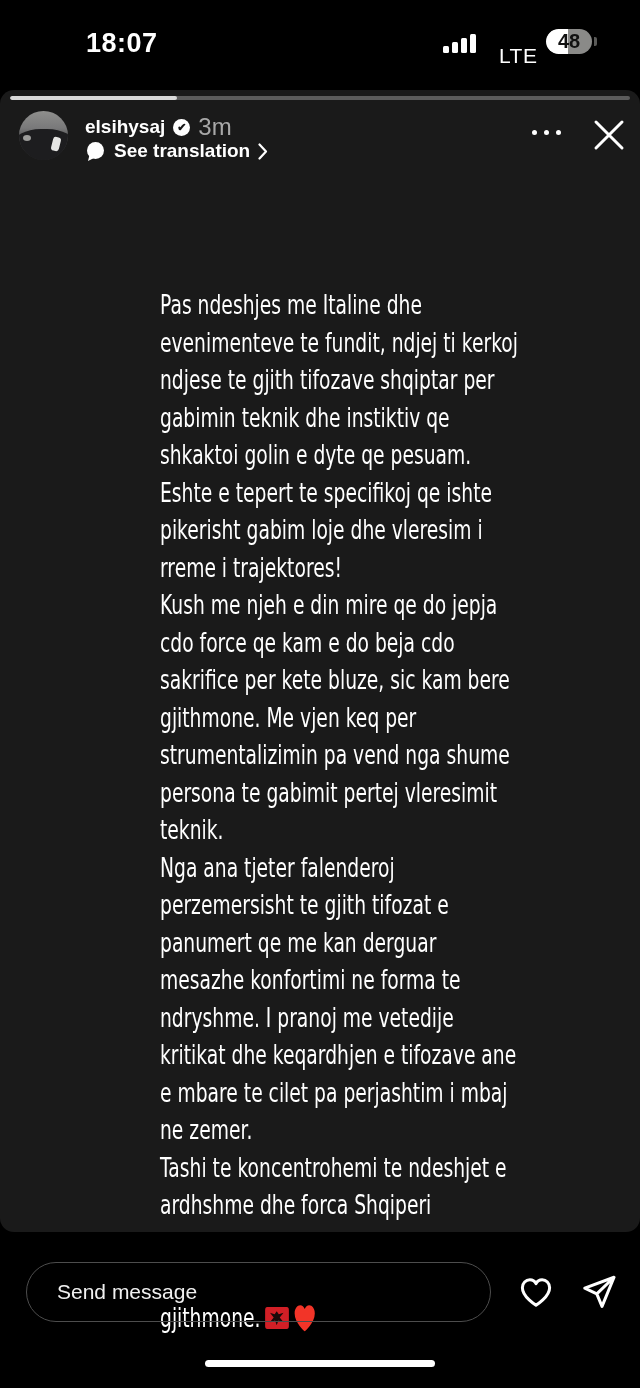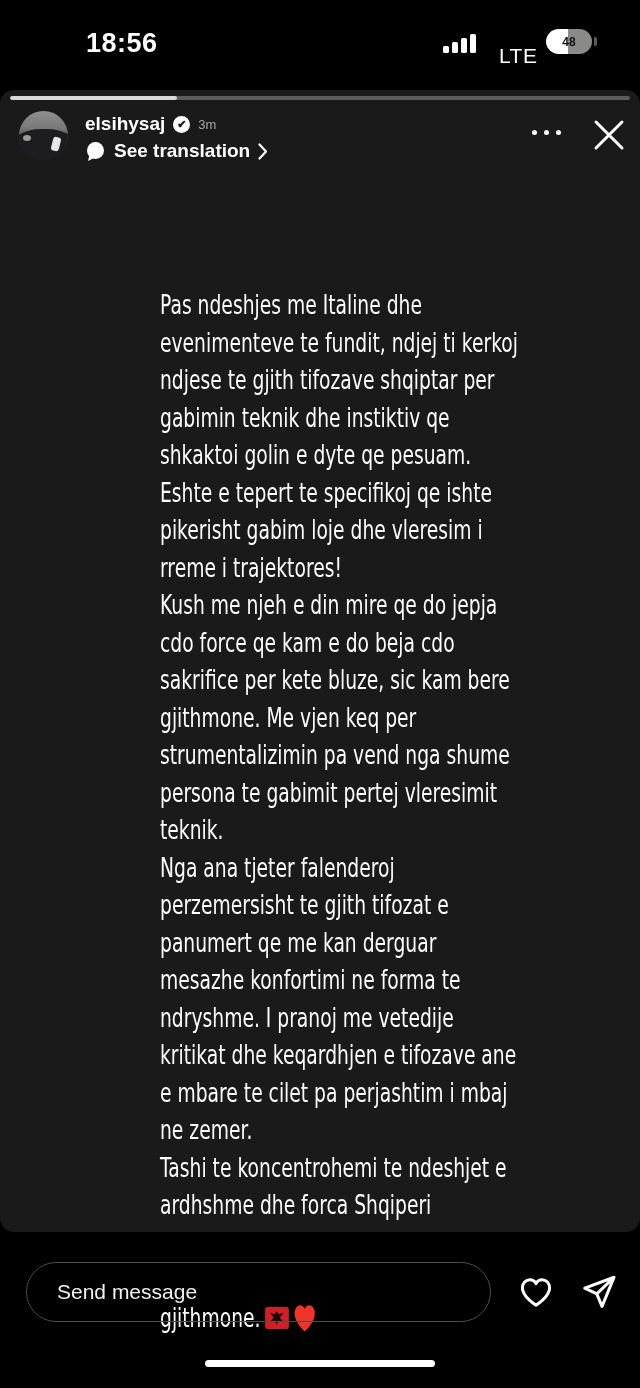--- a/index.html
+++ b/index.html
@@ -14,37 +14,37 @@
   .signal{position:absolute;left:443px;top:33px;width:46px;height:20px;display:flex;align-items:flex-end;gap:3px;}
   .signal i{display:block;width:6px;background:#fff;border-radius:1.5px;}
   .signal i:nth-child(1){height:7px;}
   .signal i:nth-child(2){height:11px;}
   .signal i:nth-child(3){height:15px;}
   .signal i:nth-child(4){height:19px;}
   .lte{position:absolute;left:499px;top:32px;color:#fff;font-size:21px;font-weight:500;letter-spacing:.5px;margin-top:12px;}
   .battery{position:absolute;left:546px;top:29px;width:46px;height:25px;border-radius:12.5px;background:#8a8a88;overflow:hidden;}
   .battery-fill{position:absolute;left:0;top:0;bottom:0;background:#fff;border-radius:12.5px 0 0 12.5px;}
   .battery-num{position:absolute;inset:0;display:flex;align-items:center;justify-content:center;
-    color:#111;font-size:12px;font-weight:700;}
+    color:#111;font-size:20px;font-weight:700;}
   .battery-nub{position:absolute;left:594px;top:37px;width:3px;height:9px;background:#5a5a58;border-radius:0 2px 2px 0;}
   
   .story{position:absolute;top:90px;left:0;width:640px;height:1142px;background:#1a1a1a;border-radius:14px;}
   .progress{position:absolute;top:6px;left:10px;width:620px;height:4px;background:#5c5c5c;border-radius:2px;overflow:hidden;}
   .progress-fill{height:100%;background:#d9d9d9;border-radius:2px;}
   
   .avatar{position:absolute;left:19px;top:21px;width:49px;height:49px;border-radius:50%;overflow:hidden;
     background:linear-gradient(180deg,#8f8f8d 0%,#79797a 35%,#4a4a4a 60%,#262626 100%);}
   .avatar .car{position:absolute;left:-6px;top:18px;width:62px;height:34px;background:#1d1d1f;border-radius:45% 45% 20% 20%;}
   .avatar .pants{position:absolute;left:33px;top:26px;width:8px;height:14px;background:#e6e6e4;border-radius:3px;transform:rotate(14deg);}
   .avatar .light{position:absolute;left:4px;top:24px;width:8px;height:6px;background:#9c9c9a;border-radius:50%;}
   .username-row{position:absolute;left:85px;top:23px;display:flex;align-items:center;gap:8px;}
   .username{color:#fff;font-size:19px;font-weight:700;}
   .badge{width:17px;height:17px;border-radius:50%;background:#fff;color:#141414;display:flex;
     align-items:center;justify-content:center;font-size:11px;font-weight:700;}
-  .timeago{color:#a8a8a8;font-size:13px;}
+  .timeago{color:#a8a8a8;font-size:24px;}
   .translate-row{position:absolute;left:85px;top:50px;display:flex;align-items:center;gap:8px;}
   .translate-label{color:#fff;font-size:19px;font-weight:700;}
   .hdr-dots{position:absolute;left:532px;top:36px;width:34px;height:12px;display:flex;gap:7px;align-items:center;cursor:pointer;}
   .hdr-dots i{width:5px;height:5px;border-radius:50%;background:#fff;display:block;}
   .hdr-close{position:absolute;left:592px;top:28px;width:34px;height:34px;cursor:pointer;}
   
   .story-text{position:absolute;left:160px;top:122px;color:#fff;
     font-family:"DejaVu Sans",sans-serif;font-size:26px;line-height:37.5px;
     transform:scaleX(0.72);transform-origin:0 0;white-space:pre;}
   .last-line{display:flex;align-items:center;gap:6px;}
@@ -59,21 +59,21 @@
   .msg-input::placeholder{color:#f0f0f0;opacity:1;}
   .foot-icon{position:absolute;width:38px;height:38px;cursor:pointer;}
   .like{left:517px;top:1273px;}
   .share{left:580px;top:1273px;}
   .home-indicator{position:absolute;left:205px;top:1360px;width:230px;height:7px;border-radius:4px;background:#fff;}
 </style>
 </head>
 <body>
 
 <div class="statusbar">
-  <span class="time">18:56</span>
+  <span class="time">18:07</span>
   <span class="signal">
       <i></i>
       <i></i>
       <i></i>
       <i></i>
     </span>
   <span class="lte">LTE</span>
   <span class="battery">
     <span class="battery-fill" style="width: 48%;"></span>
     <span class="battery-num">48</span>

